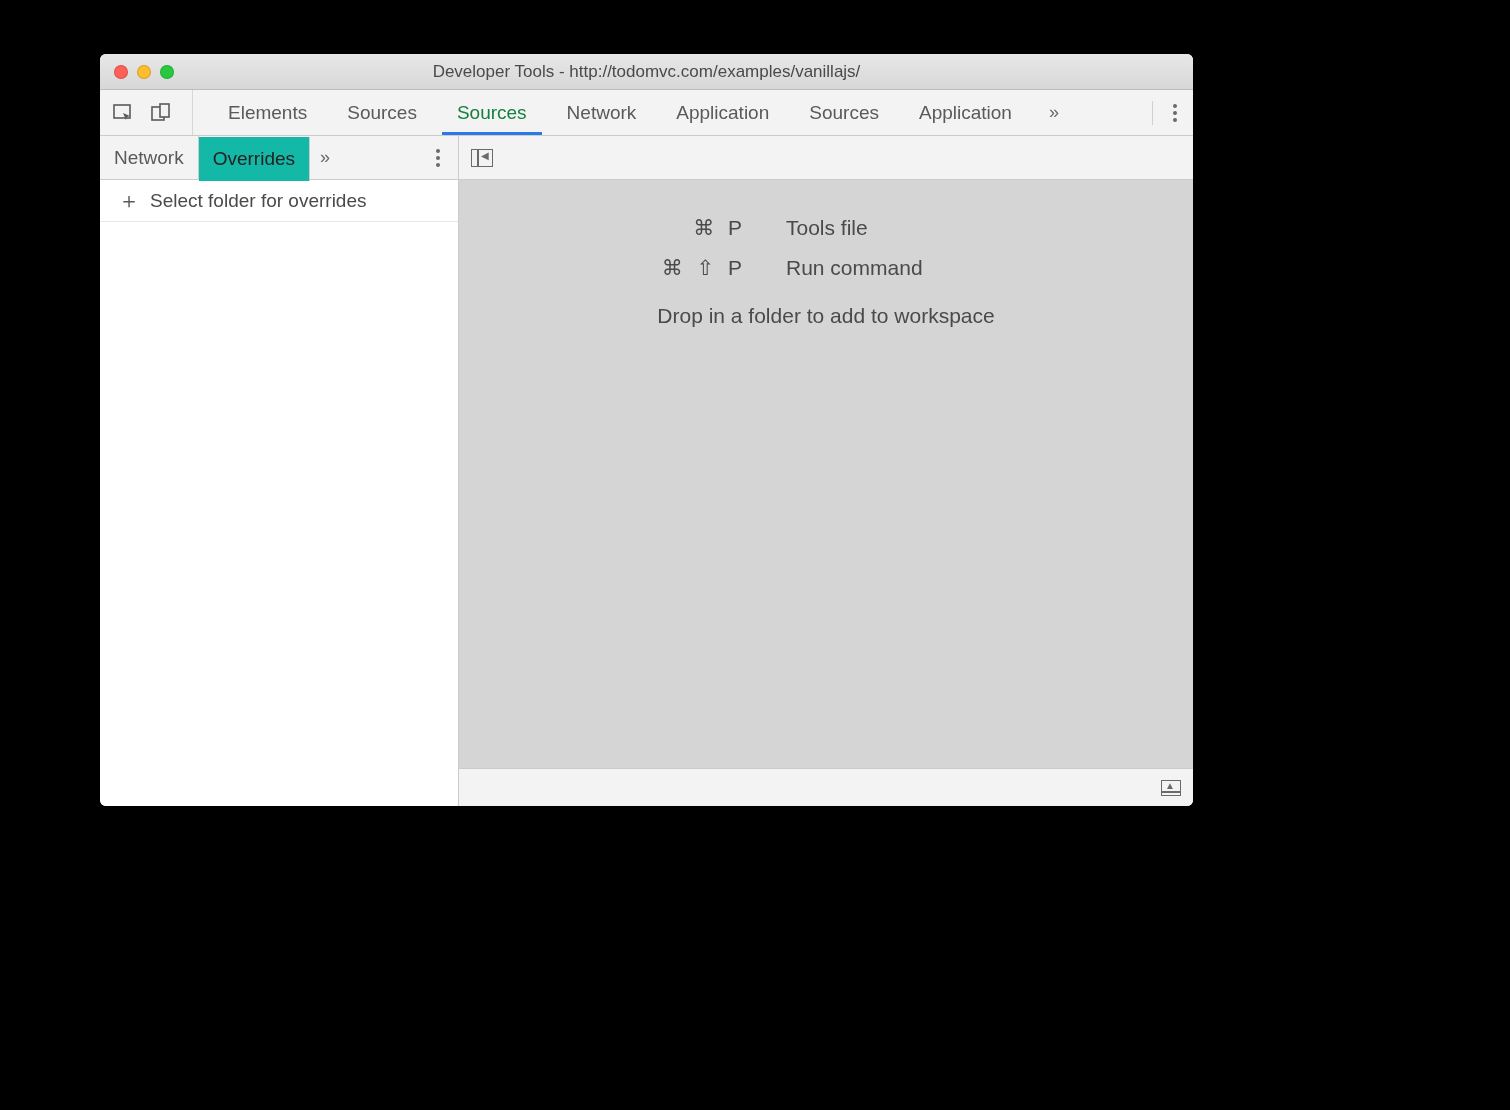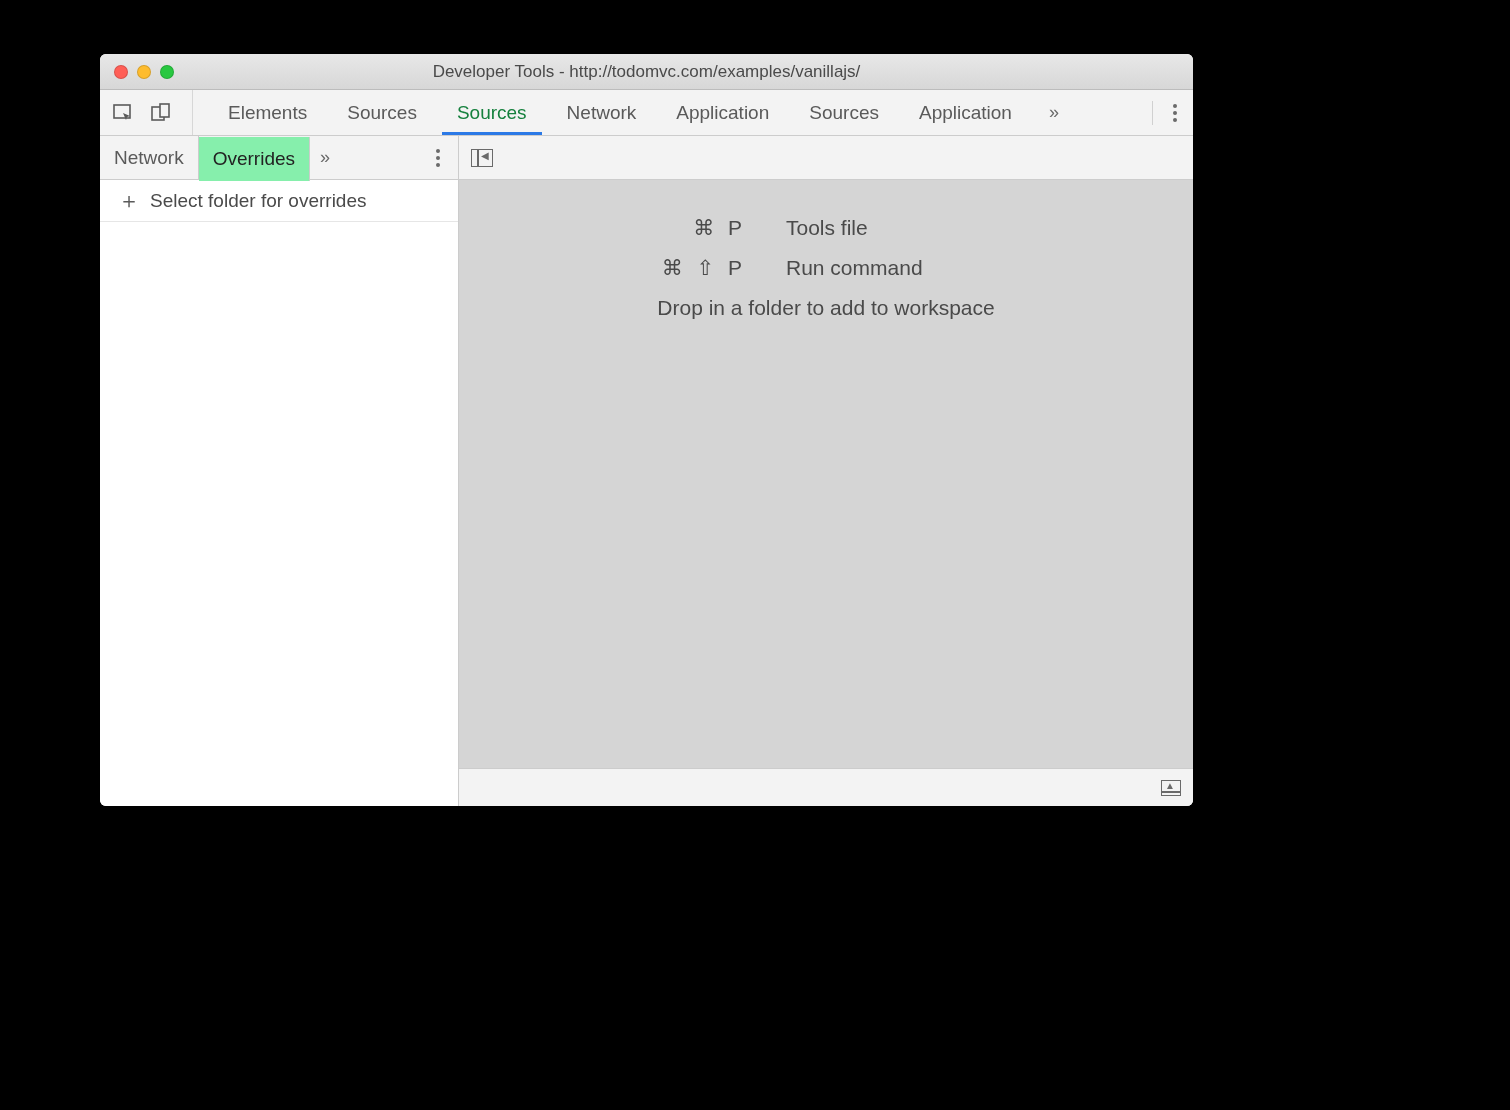--- a/index.html
+++ b/index.html
@@ -136,21 +136,21 @@
   .side-tab {
     height: 100%;
     padding: 0 14px;
     display: flex;
     align-items: center;
     font-size: 19px;
     color: #5a5a5a;
     cursor: pointer;
   }
   .side-tab.active {
-    background: #86efac;
+    background: #14b8a6;
     color: #222;
     border-right: 1px solid #ccc;
     border-top: 0;
     position: relative;
     top: 1px;
     height: calc(100% + 1px);
   }
   .side-tab:first-child { border-right: 1px solid #ccc; }
   .side-overflow {
     padding: 0 10px;
@@ -228,20 +228,21 @@
     width: 480px;
   }
   .keys {
     width: 200px;
     text-align: right;
     padding-right: 40px;
     letter-spacing: 4px;
   }
   .drop-text {
     font-size: 21px;
+    margin-top: 8px;
   }
   .footer {
     height: 38px;
     background: #f3f3f3;
     border-top: 1px solid #ccc;
     display: flex;
     align-items: center;
     justify-content: flex-end;
     padding: 0 12px;
   }

